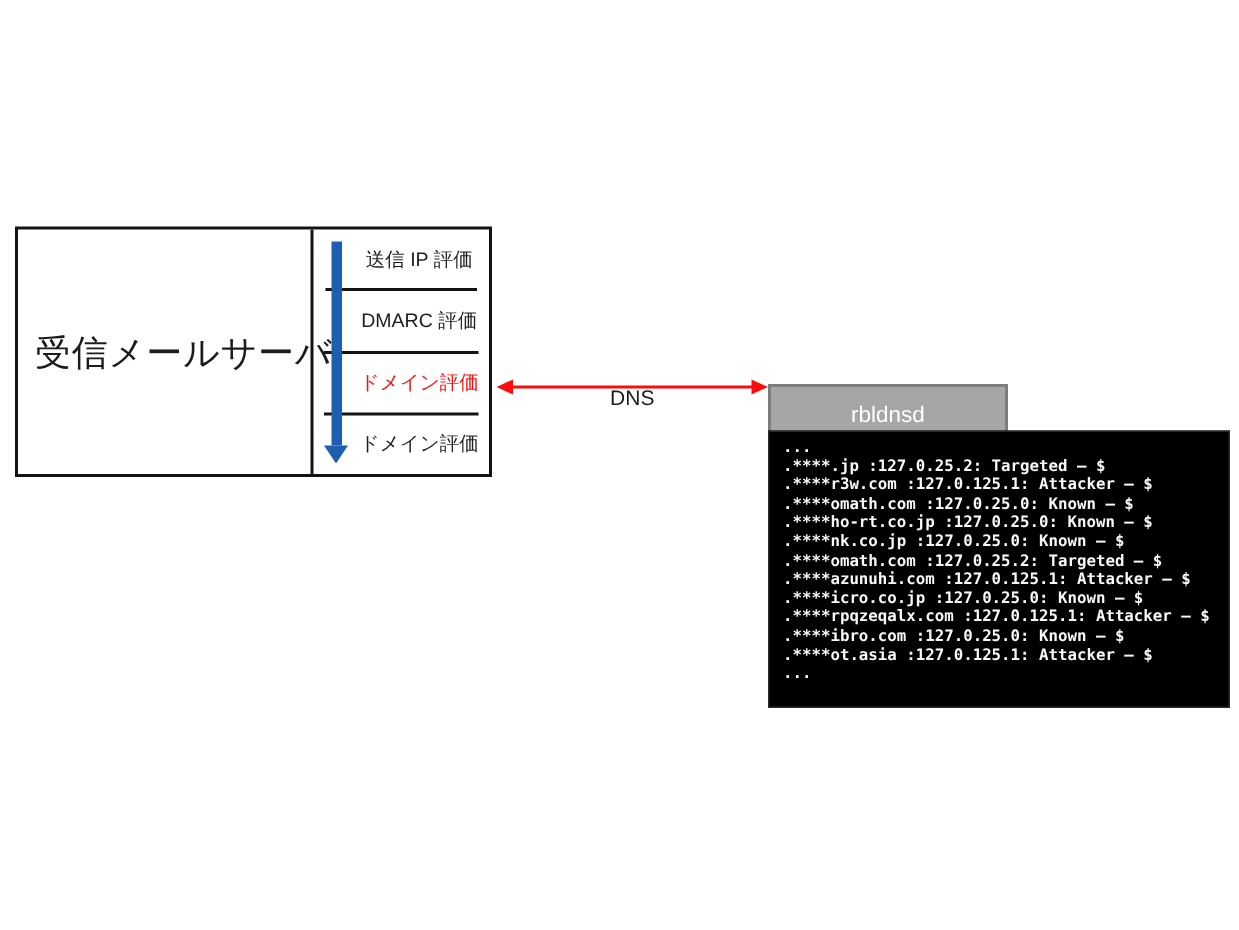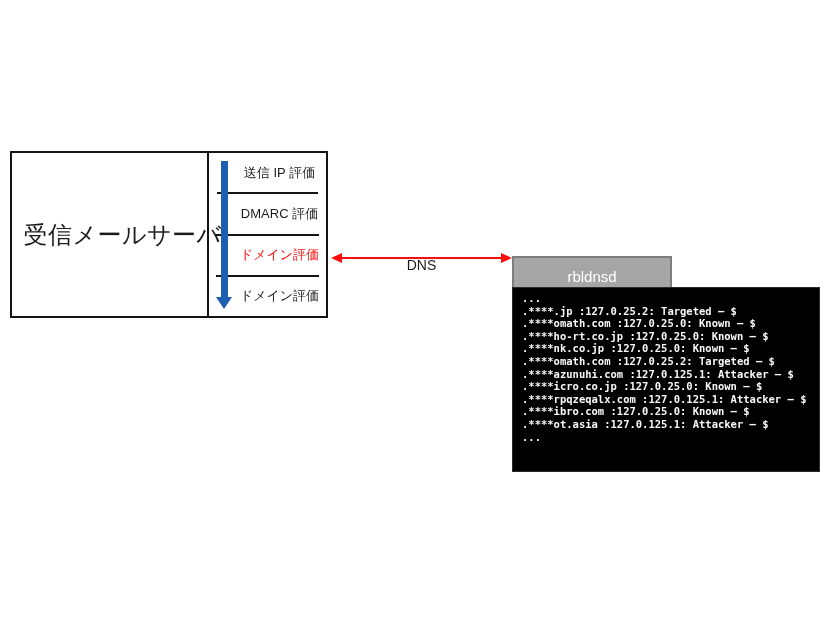--- a/index.html
+++ b/index.html
@@ -157,20 +157,21 @@
     <div class="ah left"></div>
     <div class="shaft"></div>
     <div class="ah right"></div>
   </div>
 
   <div class="rbldnsd-box">rbldnsd</div>
 
   <div class="terminal">
     <div class="tline">...</div>
     <div class="tline">.****.jp :127.0.25.2: Targeted – $</div>
+    <div class="tline">.****r3w.com :127.0.125.1: Attacker – $</div>
     <div class="tline">.****omath.com :127.0.25.0: Known – $</div>
     <div class="tline">.****ho-rt.co.jp :127.0.25.0: Known – $</div>
     <div class="tline">.****nk.co.jp :127.0.25.0: Known – $</div>
     <div class="tline">.****omath.com :127.0.25.2: Targeted – $</div>
     <div class="tline">.****azunuhi.com :127.0.125.1: Attacker – $</div>
     <div class="tline">.****icro.co.jp :127.0.25.0: Known – $</div>
     <div class="tline">.****rpqzeqalx.com :127.0.125.1: Attacker – $</div>
     <div class="tline">.****ibro.com :127.0.25.0: Known – $</div>
     <div class="tline">.****ot.asia :127.0.125.1: Attacker – $</div>
     <div class="tline">...</div>

